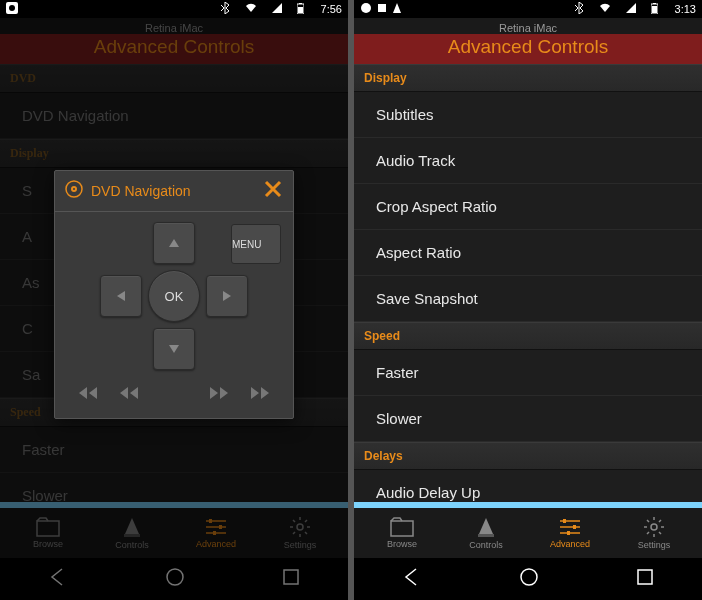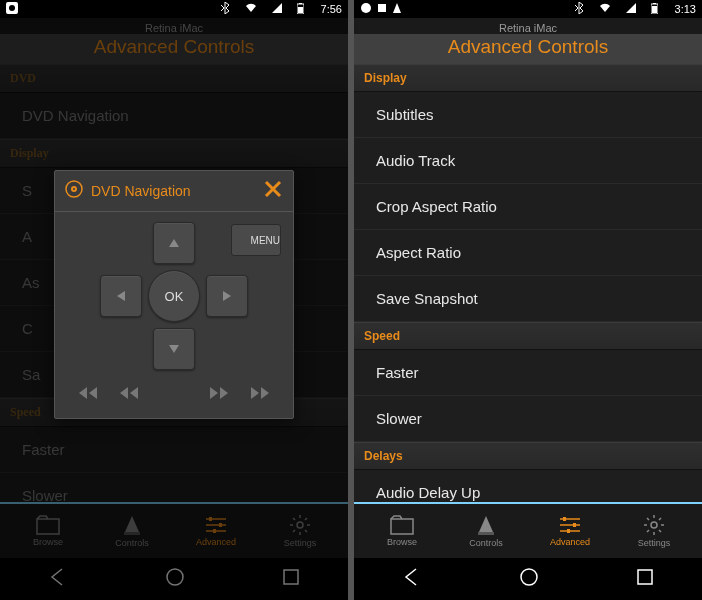--- a/index.html
+++ b/index.html
@@ -39,21 +39,21 @@
     font-size: 11px;
     color: #9a9a9a;
     padding-top: 4px;
     background: #1a1a1a;
   }
   .main-header {
     text-align: center;
     font-size: 19px;
     color: #e88b1a;
     padding: 2px 0 6px 0;
-    background: #404040;
+    background: #7f1d1d;
   }
   .scroll-area {
     flex: 1;
     overflow: hidden;
     background: #1a1a1a;
   }
   .section-header {
     background: linear-gradient(#2f2f2f,#282828);
     color: #e88b1a;
     font-size: 12px;
@@ -70,21 +70,21 @@
     border-bottom: 1px solid #2a2a2a;
   }
   
   .toolbar {
     height: 56px;
     background: #1a1a1a;
     display: flex;
     justify-content: center;
     gap: 36px;
     align-items: center;
-    border-top: 2px solid #7dd3fc;
+    border-top: 6px solid #7dd3fc;
   }
   .tool {
     display: flex;
     flex-direction: column;
     align-items: center;
     font-size: 9px;
     color: #888;
     width: 48px;
   }
   .tool.active { color: #e88b1a; }
@@ -155,27 +155,27 @@
     justify-content: center;
     color: #ddd;
     font-size: 13px;
     box-shadow: inset 0 1px 0 rgba(255,255,255,0.06), 0 1px 2px rgba(0,0,0,0.4);
   }
   .menu-btn {
     position: absolute;
     right: 12px;
     top: 12px;
     width: 50px;
-    height: 32px;
+    height: 40px;
     background: #4a4a4a;
     border: 1px solid #2a2a2a;
     border-radius: 3px;
     display: flex;
     align-items: center;
-    justify-content: flex-end;
+    justify-content: flex-start;
     color: #ddd;
     font-size: 10px;
   }
   .transport-row {
     display: flex;
     justify-content: center;
     gap: 2px;
     padding: 6px 8px 0 8px;
   }
   .transport-btn {

